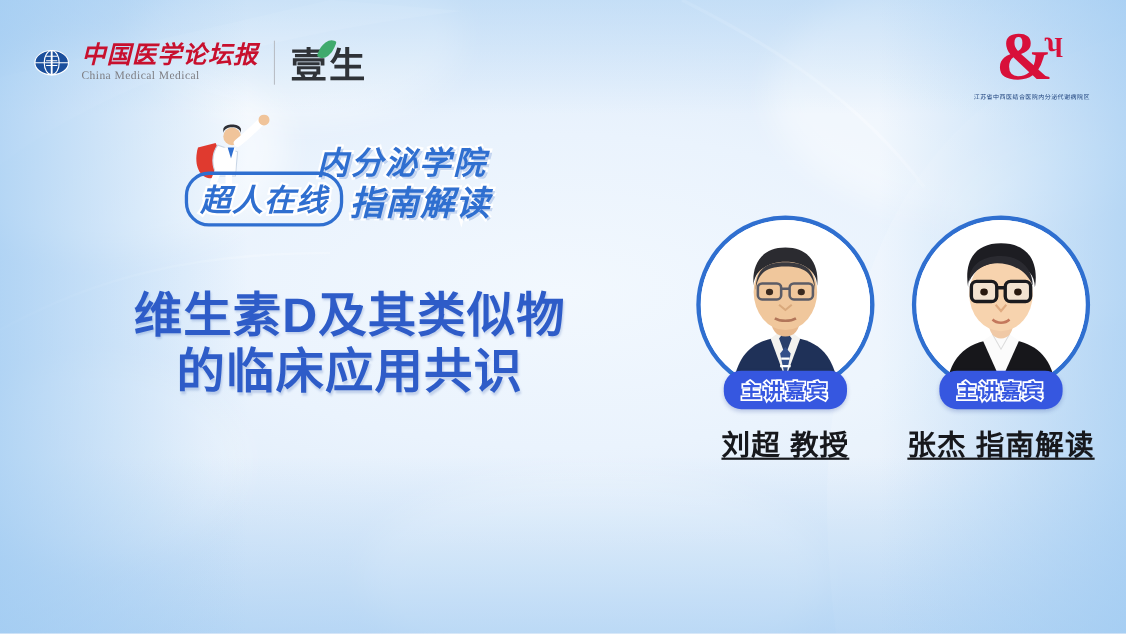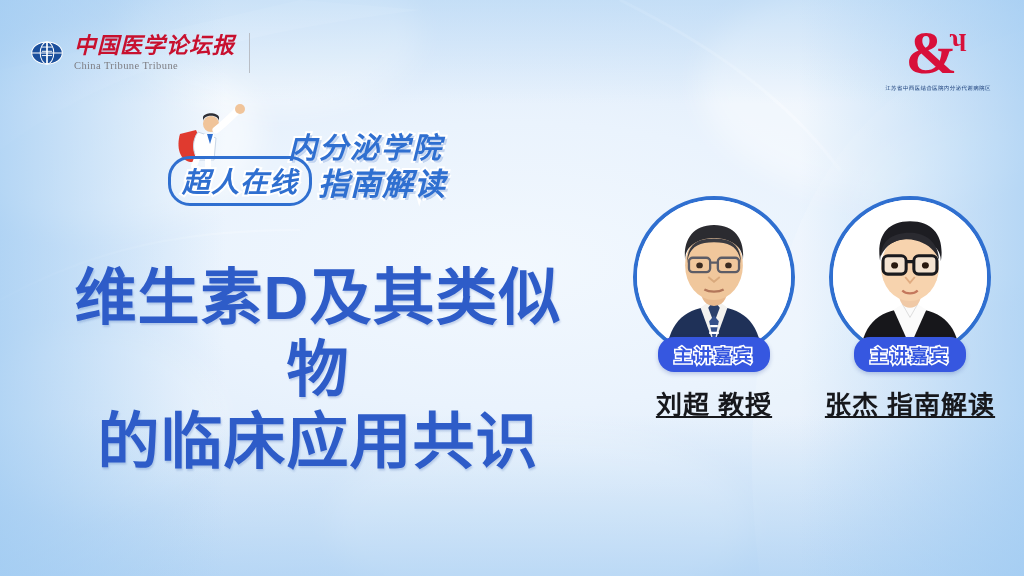--- a/index.html
+++ b/index.html
@@ -96,21 +96,21 @@
     margin-left:6px;
     font-size:31px;font-weight:700;font-style:italic;color:#2f6fd0;
     letter-spacing:1px;white-space:nowrap;
     -webkit-text-stroke:4px #ffffff;paint-order:stroke fill;
     text-shadow:2px 2px 0 rgba(65,120,205,.30);
   }
 
   
   .maintitle{
     position:absolute;left:48px;top:262px;width:540px;text-align:center;
-    color:#2e5cc8;font-weight:700;font-size:62px;line-height:1.16;
+    color:#2e5cc8;font-weight:700;font-size:44px;line-height:1.16;
     letter-spacing:1px;
     text-shadow:1px 2px 2px rgba(40,80,170,.22);
   }
   .maintitle .l2{display:block;}
 
   
   .speakers{position:absolute;left:600px;top:196px;width:424px;display:flex;justify-content:center;}
   .speaker{width:196px;display:flex;flex-direction:column;align-items:center;position:relative;}
   .avatar-wrap{position:relative;width:162px;height:162px;}
   .avatar-ring{
@@ -158,23 +158,27 @@
     <svg class="globe" viewBox="0 0 40 40">
       <ellipse cx="20" cy="20" rx="18" ry="13" fill="#1b4f9c"></ellipse>
       <ellipse cx="20" cy="20" rx="18" ry="13" fill="none" stroke="#ffffff" stroke-width="1.2"></ellipse>
       <ellipse cx="20" cy="20" rx="8" ry="13" fill="none" stroke="#ffffff" stroke-width="1.2"></ellipse>
       <line x1="2" y1="20" x2="38" y2="20" stroke="#ffffff" stroke-width="1.2"></line>
       <line x1="20" y1="7" x2="20" y2="33" stroke="#ffffff" stroke-width="2"></line>
       <path d="M14 13 H26 M14 18 H26 M14 23 H26" stroke="#ffffff" stroke-width="1.1"></path>
     </svg>
     <div class="cmt-text">
       <div class="cmt-cn">中国医学论坛报</div>
-      <div class="cmt-en">China Tribune Tribune</div>
+      <div class="cmt-en">China Medical Medical</div>
     </div>
     <div class="brand-div"></div>
+    <div class="ysheng">
+      <span>壹生</span>
+      <span class="leaf"></span>
+    </div>
   </div>
 
   <div class="hosp">
     <div class="amp">
       <span>&amp;</span><span class="amp-mark">ʮ</span>
     </div>
     <div class="hosp-name">江苏省中西医结合医院内分泌代谢病院区</div>
   </div>
 
   <div class="program">

